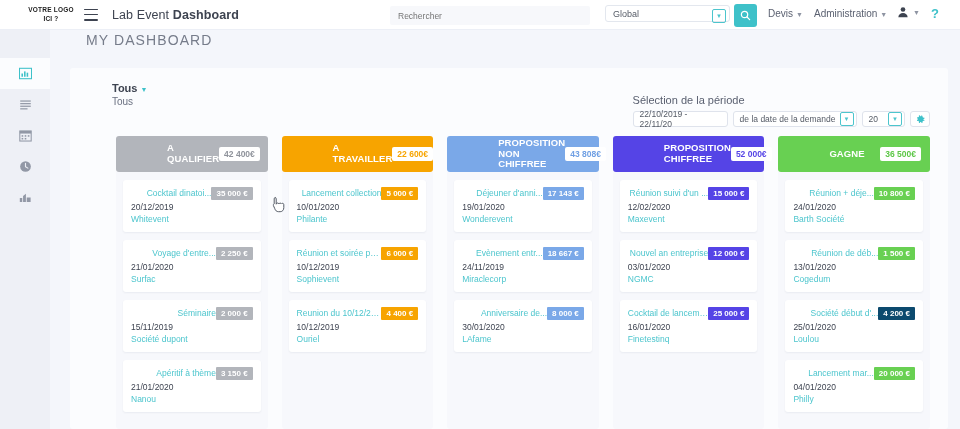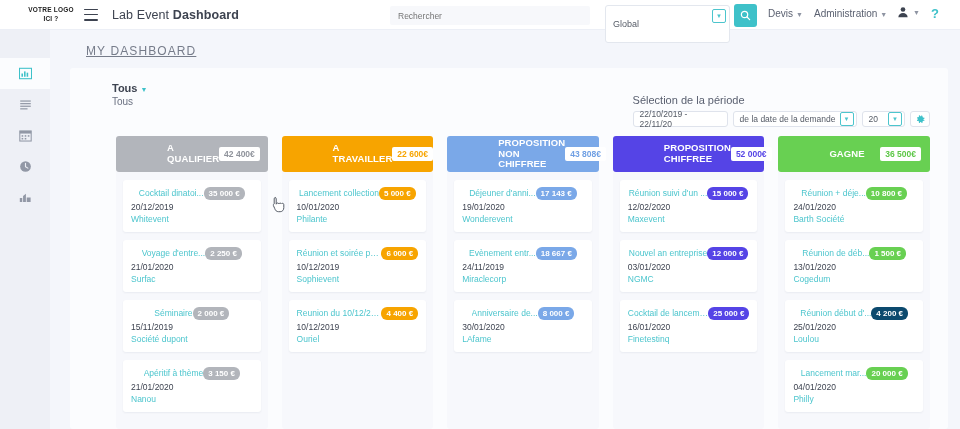--- a/index.html
+++ b/index.html
@@ -34,21 +34,21 @@
 
   #search-input {
     position: absolute; left: 390px; top: 6px;
     width: 200px; height: 19px;
     background: #f7f8fb; border: none; border-radius: 2px;
     font-size: 8.5px; color: #9aa0ac; padding-left: 8px;
     font-family: "Liberation Sans", sans-serif;
   }
   #scope-select {
     position: absolute; left: 605px; top: 5px;
-    width: 125px; height: 38px;
+    width: 125px; height: 17px;
     background: #fff; border: 1px solid #e3e7ee; border-radius: 3px;
     display: flex; align-items: center; padding-left: 7px;
     font-size: 9px; color: #555b66;
   }
   #scope-caret {
     position: absolute; right: 3px; top: 3px;
     width: 14px; height: 14px; border: 1px solid #4cc5cd; border-radius: 2px;
     display: flex; align-items: center; justify-content: center;
     color: #4cc5cd; font-size: 6px;
   }
@@ -74,23 +74,22 @@
     display: flex; flex-direction: column; align-items: center;
   }
   .rail-item {
     width: 50px; height: 31px; display:flex; align-items:center; justify-content:center;
     cursor: pointer;
   }
   .rail-item.active { background: #fbfcfe; }
 
   #content { flex: 1; position: relative; }
   #dash-title {
-    margin: 14px 0 0 36px; font-size: 12px; color: #767c8a;
+    margin: 2px 0 0 36px; font-size: 14px; color: #767c8a;
     letter-spacing: 1.1px;
-    text-decoration: underline;
   }
 
   #board {
     position: absolute; left: 20px; right: 12px; top: 38px; bottom: 0;
     background: #fbfcfe; border-radius: 3px;
   }
 
   #scope-row { padding: 14px 0 0 42px; }
   #scope-main { font-size: 11px; font-weight: bold; color: #3d4350; }
   #scope-main .car { color: #3ec1c9; font-size: 7px; margin-left: 3px; }
@@ -131,27 +130,27 @@
   .col-body {
     flex: 1; background: #f7f8fc; border-radius: 0 0 3px 3px;
     padding: 8px 7px; display: flex; flex-direction: column; gap: 8px;
     overflow: hidden;
   }
   .card {
     background: #fff; border-radius: 3px; padding: 7px 8px 8px 8px;
     box-shadow: 0 1px 2px rgba(60,70,100,.07);
     position: relative; cursor: pointer;
   }
-  .card-top { display: flex; align-items: flex-start; justify-content: center; gap: 0;}
+  .card-top { display: flex; align-items: flex-start; justify-content: flex-end; gap: 0;}
   .card-title {
     font-size: 8.5px; color: #4cc5cd; white-space: nowrap;
     overflow: hidden; text-overflow: ellipsis; padding-top: 1px;
   }
   .card-amount {
-    border-radius: 6px; padding: 2px 5px; color: #fff;
+    border-radius: 1px; padding: 2px 5px; color: #fff;
     font-size: 8px; font-weight: bold; white-space: nowrap; flex: 0 0 auto;
   }
   .card-date { font-size: 8.5px; color: #3d4350; margin-top: 2px; }
   .card-client { font-size: 8.5px; color: #4cc5cd; margin-top: 2px; }
 
   #cursor { position: absolute; left: 272px; top: 196px; z-index: 30; pointer-events:none;}
 </style>
 </head>
 <body>
 
@@ -434,21 +433,21 @@
               <div class="card">
                 <div class="card-top">
                   <div class="card-title">Réunion de déb...</div>
                   <div class="card-amount" style="background:#68d052">1 500 €</div>
                 </div>
                 <div class="card-date">13/01/2020</div>
                 <div class="card-client">Cogedum</div>
               </div>
               <div class="card">
                 <div class="card-top">
-                  <div class="card-title">Réunion début d'...</div>
+                  <div class="card-title">Société début d'...</div>
                   <div class="card-amount" style="background:#0c4a6e">4 200 €</div>
                 </div>
                 <div class="card-date">25/01/2020</div>
                 <div class="card-client">Loulou</div>
               </div>
               <div class="card">
                 <div class="card-top">
                   <div class="card-title">Lancement mar...</div>
                   <div class="card-amount" style="background:#68d052">20 000 €</div>
                 </div>

